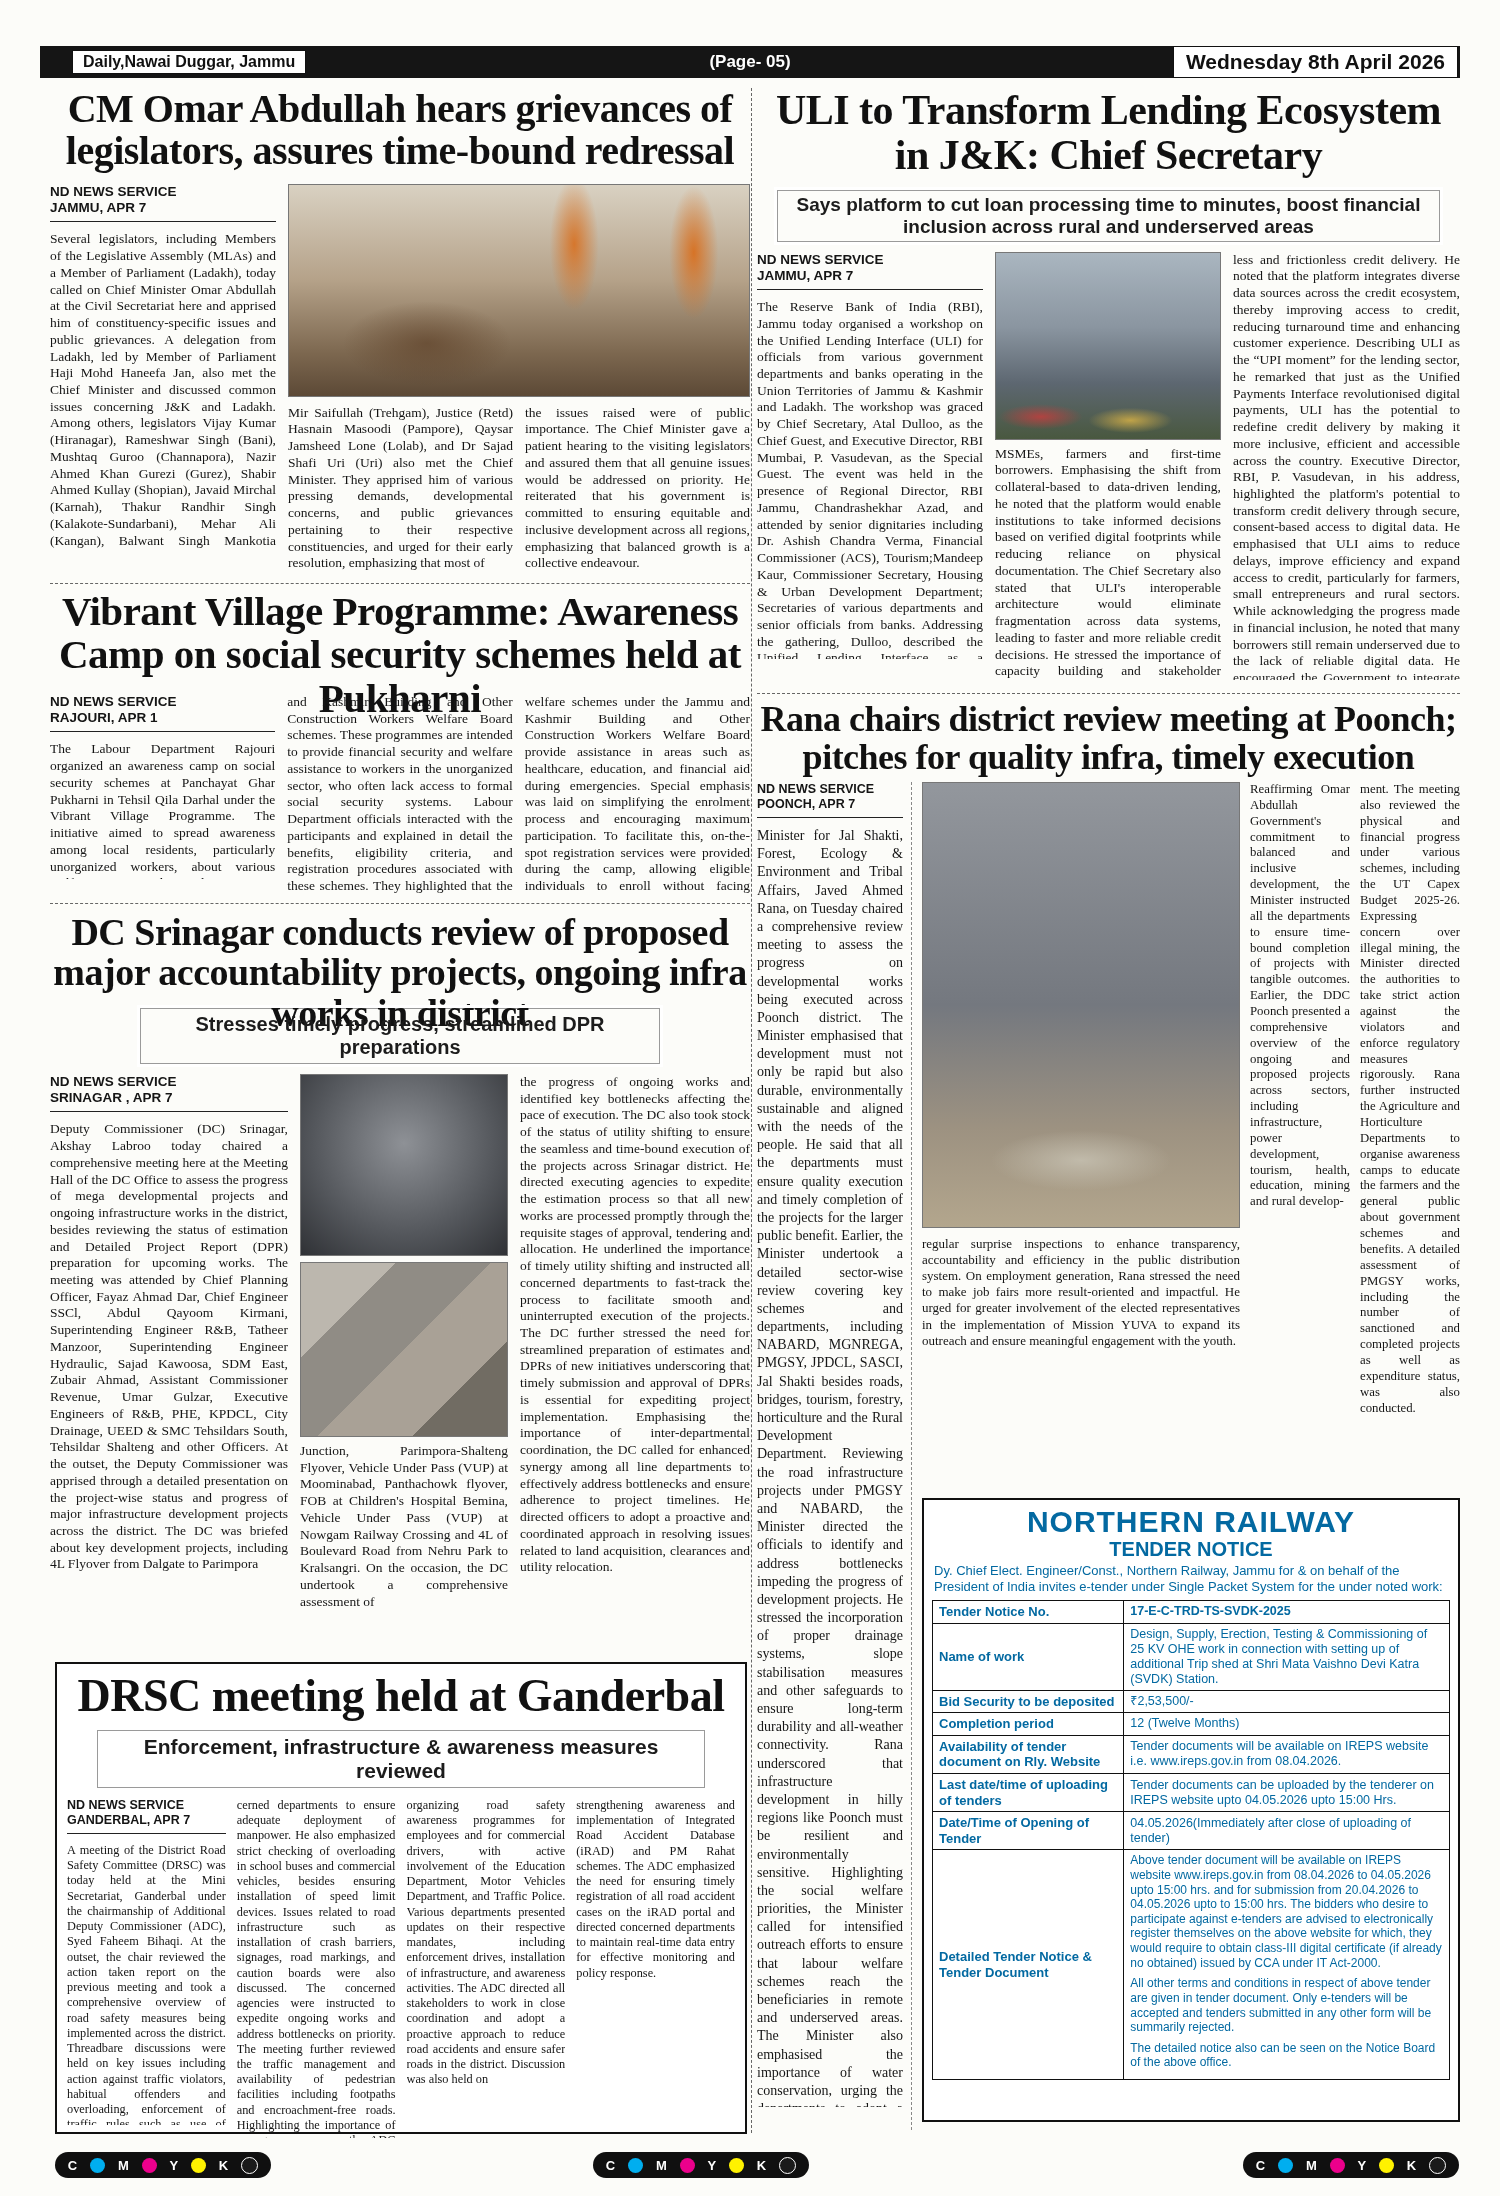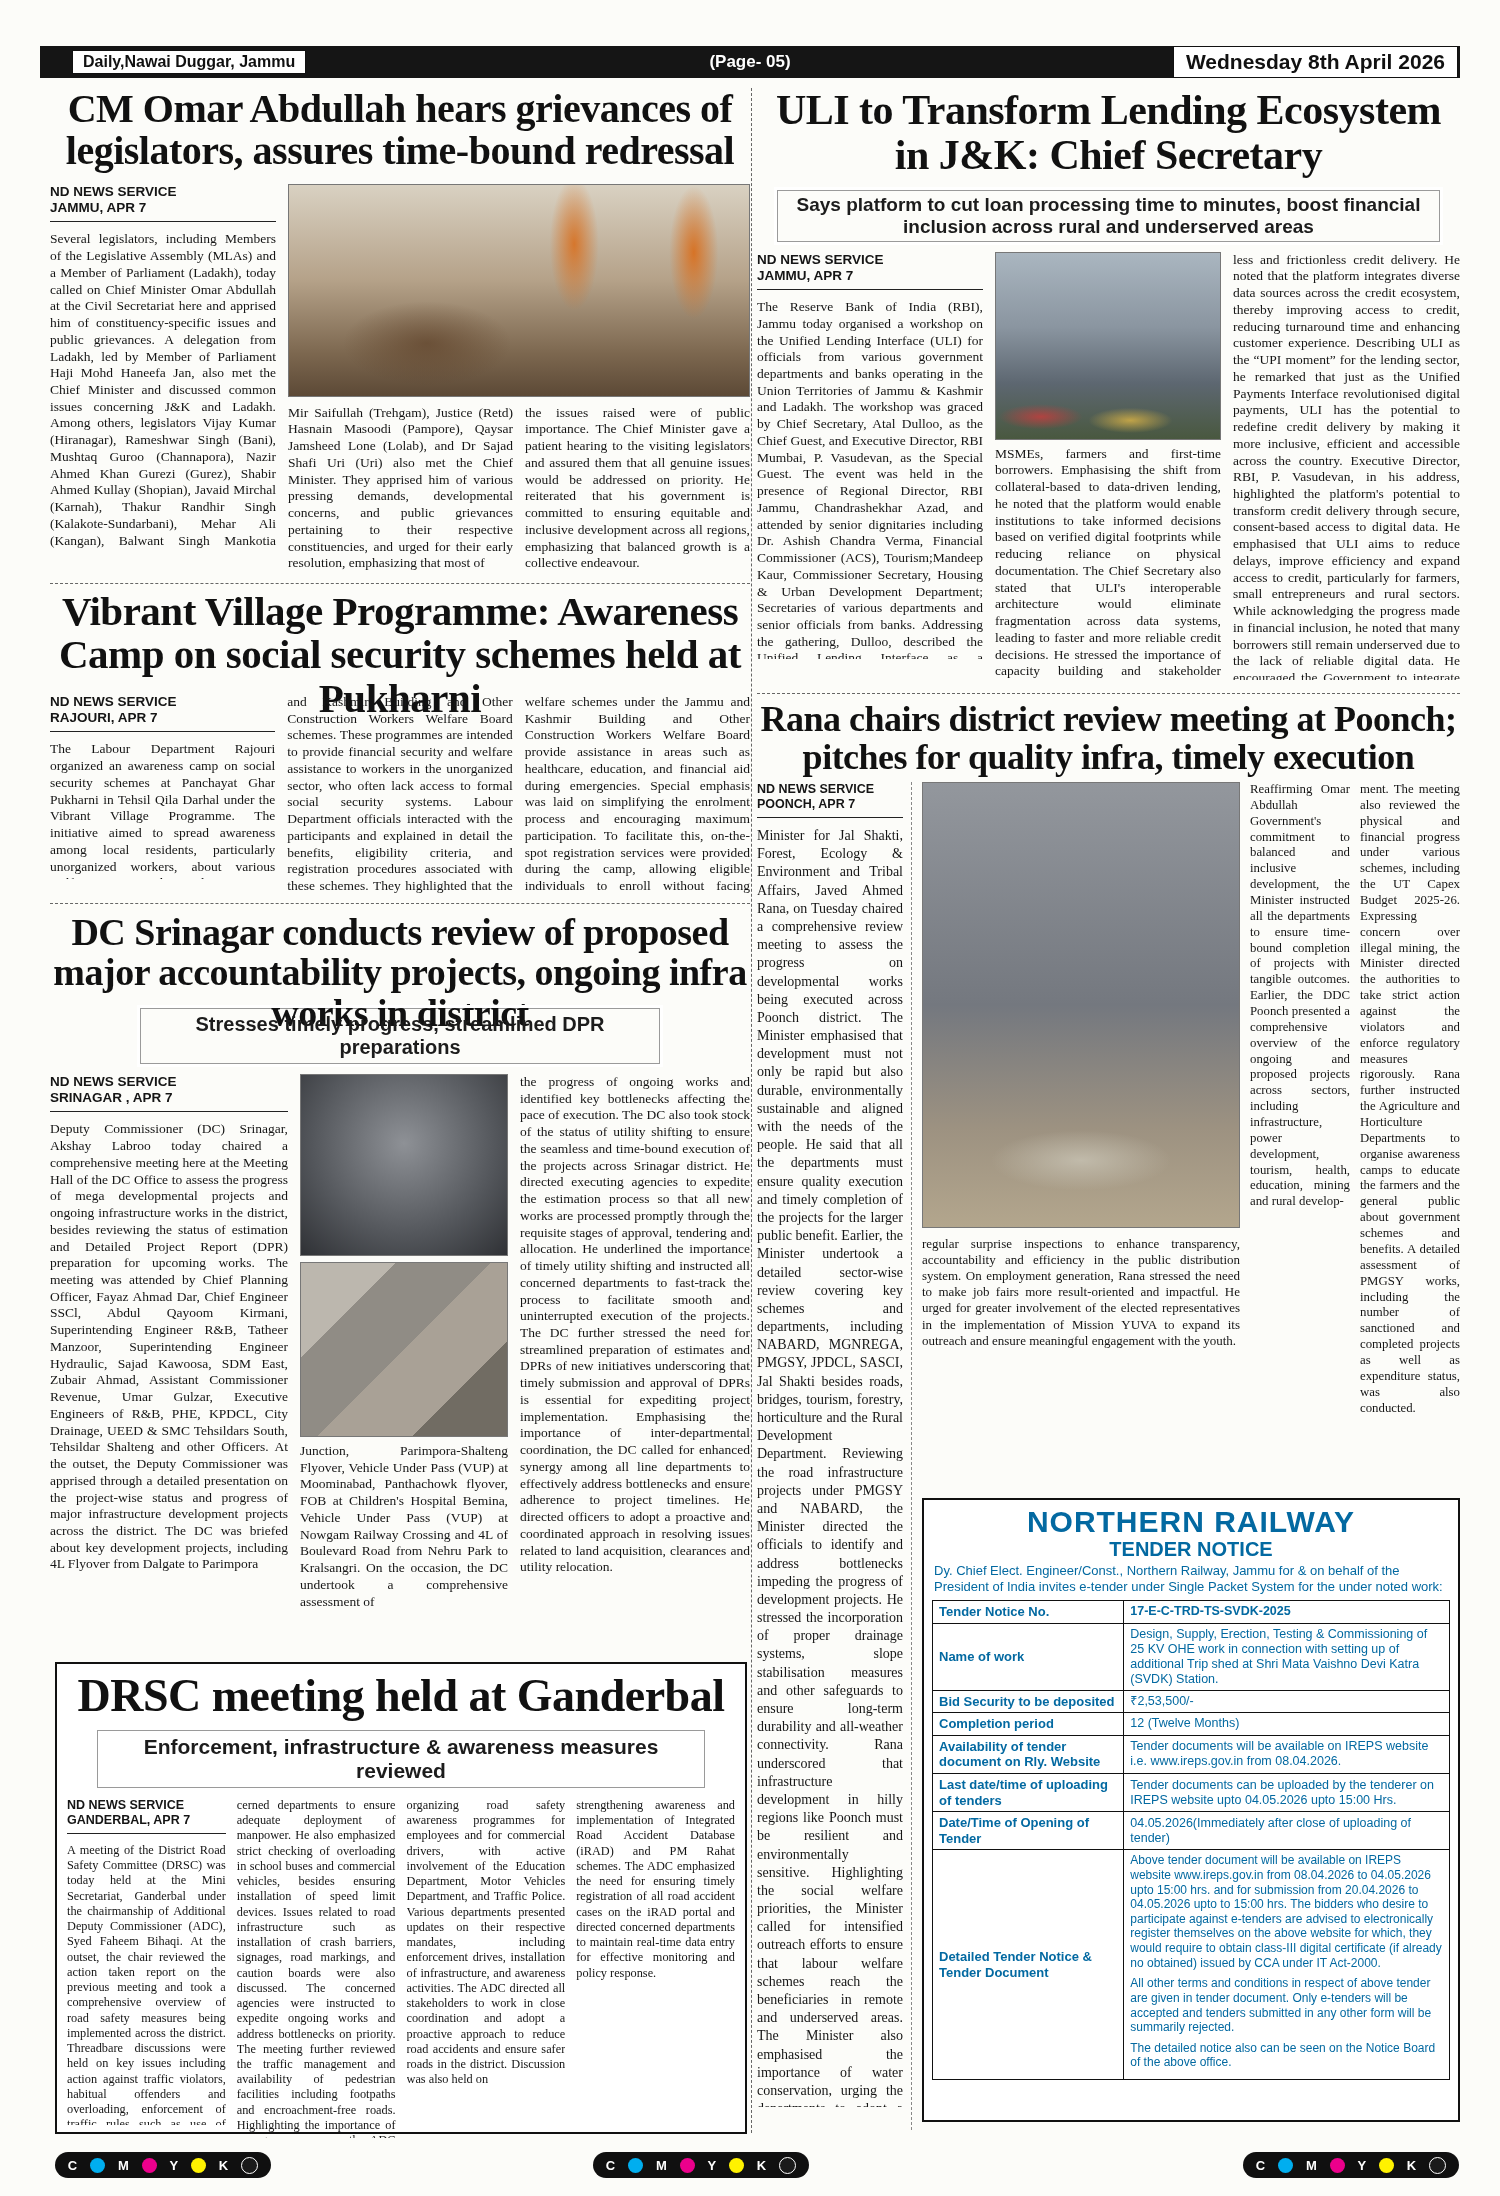--- a/index.html
+++ b/index.html
@@ -108,21 +108,21 @@
       <p class="coltext" style="flex:1;">less and frictionless credit delivery. He noted that the platform integrates diverse data sources across the credit ecosystem, thereby improving access to credit, reducing turnaround time and enhancing customer experience.   Describing ULI as the “UPI moment” for the lending sector, he remarked that just as the Unified Payments Interface revolutionised digital payments, ULI has the potential to redefine credit delivery by making it more inclusive, efficient and accessible across the country.   Executive Director, RBI, P. Vasudevan, in his address, highlighted the platform's potential to transform credit delivery through secure, consent-based access to digital data. He emphasised that ULI aims to reduce delays, improve efficiency and expand access to credit, particularly for farmers, small entrepreneurs and rural sectors. While acknowledging the progress made in financial inclusion, he noted that many borrowers still remain underserved due to the lack of reliable digital data. He encouraged the Government to integrate its datasets through APIs and initiate pilot projects to further strengthen financial inclusion and drive economic growth.</p>
     </div>
   </article>
 
   <article class="dash-top" style="left:50px;top:583px;width:700px;height:315px;padding-top:6px;">
     <h1 class="head" style="font-size:41px;height:100px;">Vibrant Village Programme: Awareness Camp on social security schemes held at Pukharni</h1>
     <div style="display:flex;gap:12px;height:200px;margin-top:4px;">
       <div style="flex:1;">
         <div class="byline">
           <div>ND NEWS SERVICE</div>
-          <div>RAJOURI, APR 7</div>
+          <div>RAJOURI, APR 1</div>
         </div>
         <p class="coltext" style="height:138px;">The Labour Department Rajouri organized an awareness camp on social security schemes at Panchayat Ghar Pukharni in Tehsil Qila Darhal under the Vibrant Village Programme. The initiative aimed to spread awareness among local residents, particularly unorganized workers, about various welfare measures designed to improve their socio-economic conditions.   During the camp, officials focused on disseminating information about key government schemes, including the Pradhan Mantri Shram Yogi Maandhan Yojana and the Jammu</p>
       </div>
       <p class="coltext" style="flex:1;">and Kashmir Building and Other Construction Workers Welfare Board schemes.   These programmes are intended to provide financial security and welfare assistance to workers in the unorganized sector, who often lack access to formal social security systems. Labour Department officials interacted with the participants and explained in detail the benefits, eligibility criteria, and registration procedures associated with these schemes.   They highlighted that the Pradhan Mantri Shram Yogi Maandhan Yojana offers pension benefits to eligible workers, ensuring financial support during old age. Similarly, the</p>
       <p class="coltext" style="flex:1;">welfare schemes under the Jammu and Kashmir Building and Other Construction Workers Welfare Board provide assistance in areas such as healthcare, education, and financial aid during emergencies.   Special emphasis was laid on simplifying the enrolment process and encouraging maximum participation. To facilitate this, on-the-spot registration services were provided during the camp, allowing eligible individuals to enroll without facing procedural delays.   Officials also addressed queries raised by the attendees, clarifying doubts related to documentation, contributions, and the process of availing benefits.</p>
     </div>
   </article>
 
   <article class="dash-top" style="left:50px;top:903px;width:700px;height:752px;padding-top:8px;">
     <h1 class="head" style="font-size:38px;height:92px;">DC Srinagar conducts review of proposed major accountability projects, ongoing infra works in district</h1>

